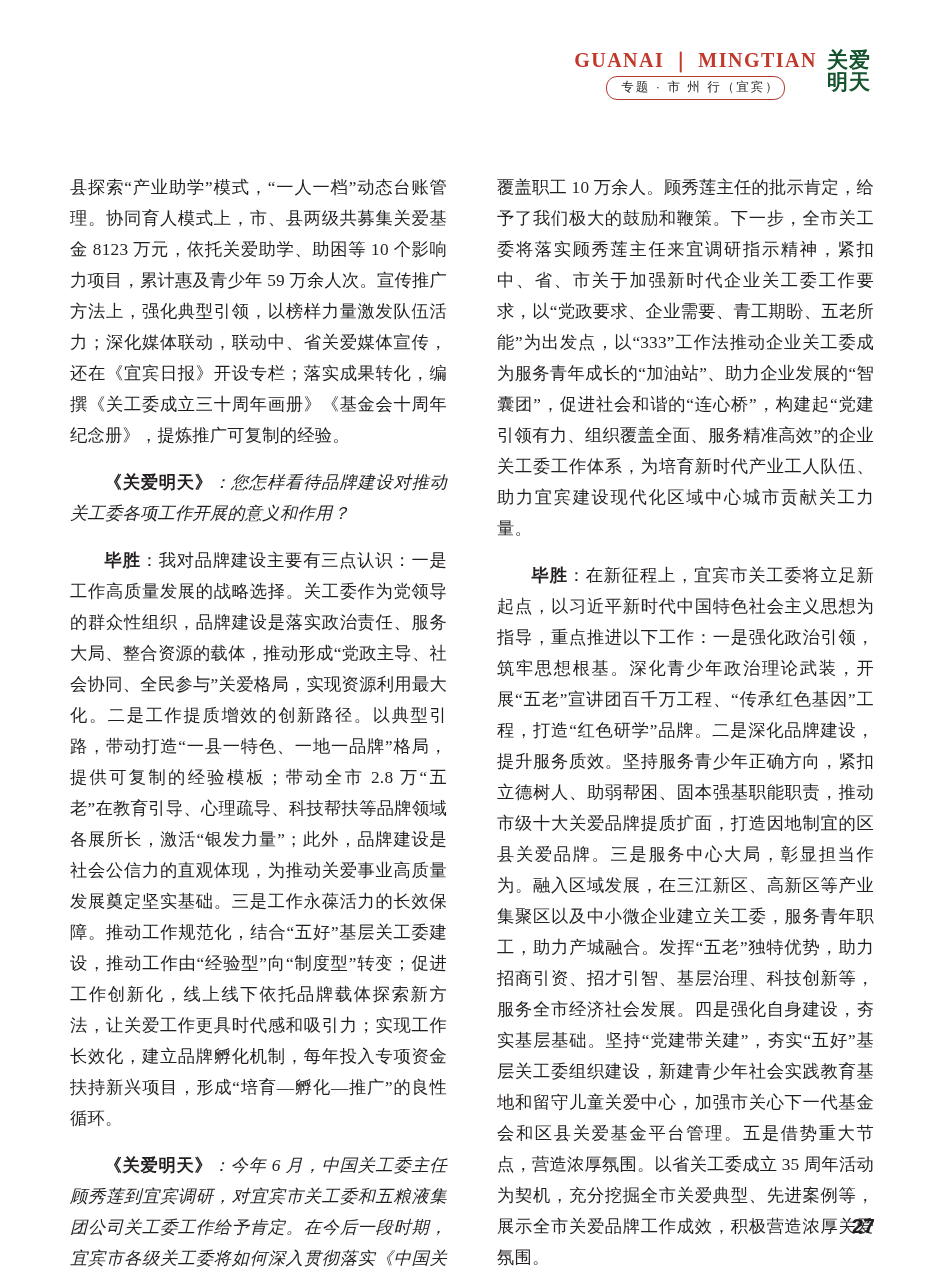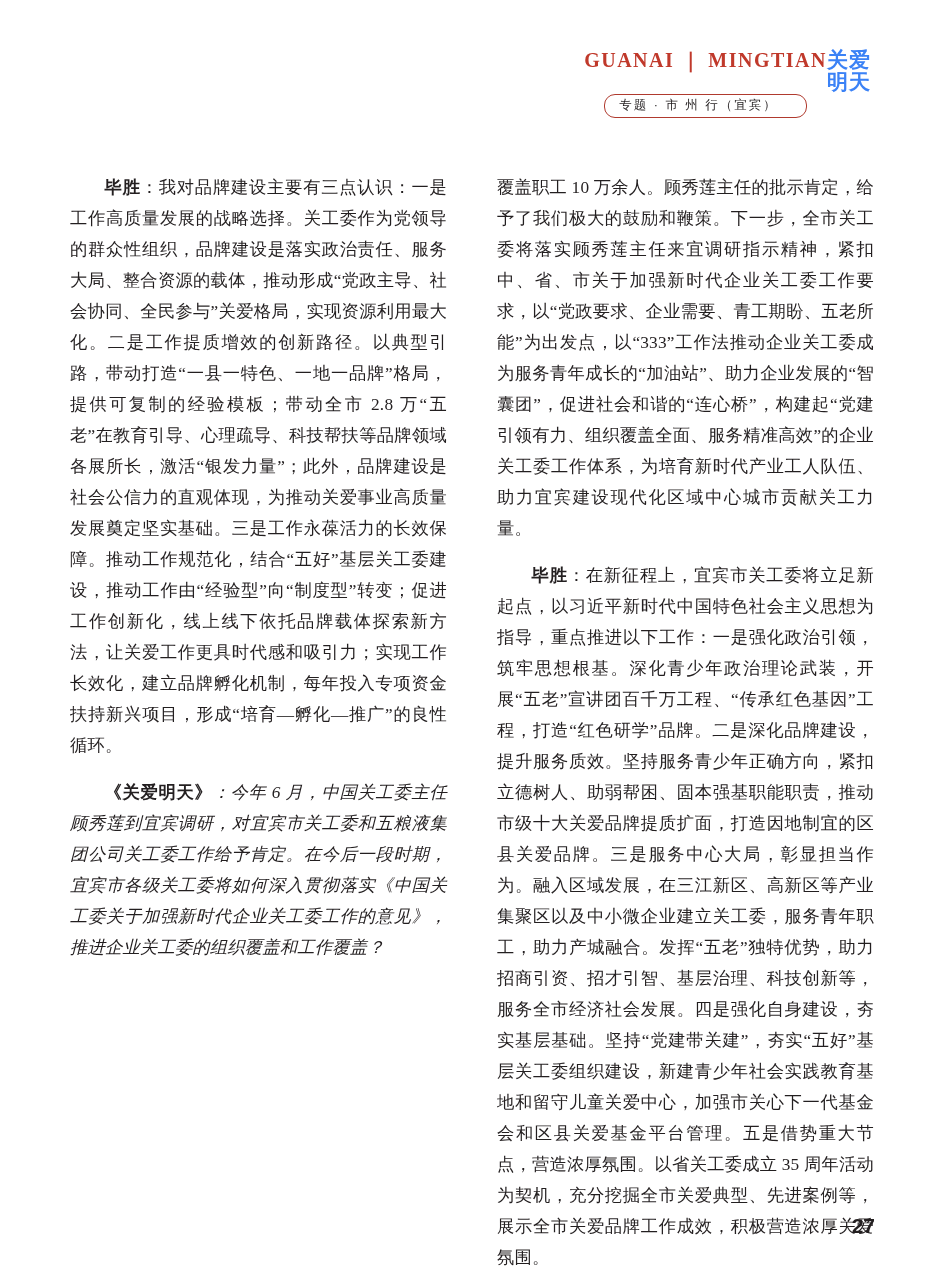--- a/index.html
+++ b/index.html
@@ -16,52 +16,53 @@
     overflow: hidden;
   }
 
   
   .masthead {
     position: absolute;
     top: 48px;
     right: 72px;
     display: flex;
     align-items: flex-start;
+    gap: 10px;
   }
   .masthead-text {
     display: flex;
     flex-direction: column;
     align-items: center;
   }
   .masthead-latin {
     font-family: "Liberation Serif", serif;
     font-size: 20px;
     letter-spacing: 1.5px;
     color: #c0392b;
     font-weight: bold;
     line-height: 1.2;
     white-space: nowrap;
   }
   .masthead-sub {
-    margin-top: 22px;
+    margin-top: 4px;
     border: 1px solid #b03a2e;
     border-radius: 11px;
-    padding: 2px 28px 3px 14px;
+    padding: 2px 4px 3px 14px;
     font-size: 12.5px;
     letter-spacing: 2px;
     color: #231f20;
     white-space: nowrap;
     font-family: "Liberation Sans", sans-serif;
   }
   .masthead-logo {
     display: flex;
     flex-direction: column;
     align-items: center;
     justify-content: center;
-    color: #3b82f6;
+    color: #14532d;
     font-family: "Liberation Sans", sans-serif;
     font-weight: bold;
     font-size: 21px;
     line-height: 1.05;
     letter-spacing: 1px;
     padding-top: 1px;
   }
 
   
   .columns {
@@ -125,21 +126,23 @@
   <div class="masthead-logo">
     <span>关爱</span>
     <span>明天</span>
   </div>
 </div>
 
 <div class="columns">
 
   <div class="col">
 
+    <p>县探索“产业助学”模式，“一人一档”动态台账管理。协同育人模式上，市、县两级共募集关爱基金 8123 万元，依托关爱助学、助困等 10 个影响力项目，累计惠及青少年 59 万余人次。宣传推广方法上，强化典型引领，以榜样力量激发队伍活力；深化媒体联动，联动中、省关爱媒体宣传，还在《宜宾日报》开设专栏；落实成果转化，编撰《关工委成立三十周年画册》《基金会十周年纪念册》，提炼推广可复制的经验。</p>
 
+    <p class="indent question"><span class="q-label">《关爱明天》</span><span>：您怎样看待品牌建设对推动关工委各项工作开展的意义和作用？</span></p>
 
     <p class="indent"><span class="a-label">毕胜</span><span>：我对品牌建设主要有三点认识：一是工作高质量发展的战略选择。关工委作为党领导的群众性组织，品牌建设是落实政治责任、服务大局、整合资源的载体，推动形成“党政主导、社会协同、全民参与”关爱格局，实现资源利用最大化。二是工作提质增效的创新路径。以典型引路，带动打造“一县一特色、一地一品牌”格局，提供可复制的经验模板；带动全市 2.8 万“五老”在教育引导、心理疏导、科技帮扶等品牌领域各展所长，激活“银发力量”；此外，品牌建设是社会公信力的直观体现，为推动关爱事业高质量发展奠定坚实基础。三是工作永葆活力的长效保障。推动工作规范化，结合“五好”基层关工委建设，推动工作由“经验型”向“制度型”转变；促进工作创新化，线上线下依托品牌载体探索新方法，让关爱工作更具时代感和吸引力；实现工作长效化，建立品牌孵化机制，每年投入专项资金扶持新兴项目，形成“培育—孵化—推广”的良性循环。</span></p>
 
     <p class="indent question"><span class="q-label">《关爱明天》</span><span>：今年 6 月，中国关工委主任顾秀莲到宜宾调研，对宜宾市关工委和五粮液集团公司关工委工作给予肯定。在今后一段时期，宜宾市各级关工委将如何深入贯彻落实《中国关工委关于加强新时代企业关工委工作的意见》，推进企业关工委的组织覆盖和工作覆盖？</span></p>
 
   </div>
 
   <div class="col">
 
     <p>覆盖职工 10 万余人。顾秀莲主任的批示肯定，给予了我们极大的鼓励和鞭策。下一步，全市关工委将落实顾秀莲主任来宜调研指示精神，紧扣中、省、市关于加强新时代企业关工委工作要求，以“党政要求、企业需要、青工期盼、五老所能”为出发点，以“333”工作法推动企业关工委成为服务青年成长的“加油站”、助力企业发展的“智囊团”，促进社会和谐的“连心桥”，构建起“党建引领有力、组织覆盖全面、服务精准高效”的企业关工委工作体系，为培育新时代产业工人队伍、助力宜宾建设现代化区域中心城市贡献关工力量。</p>

